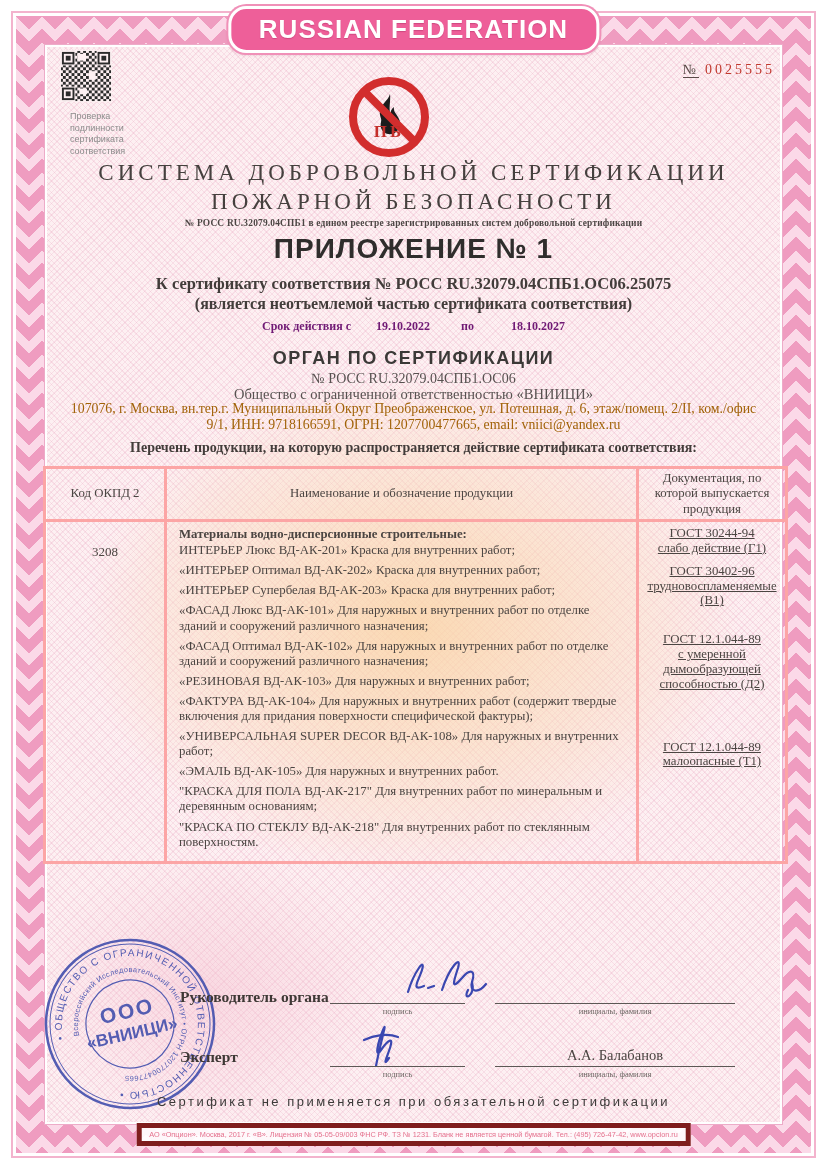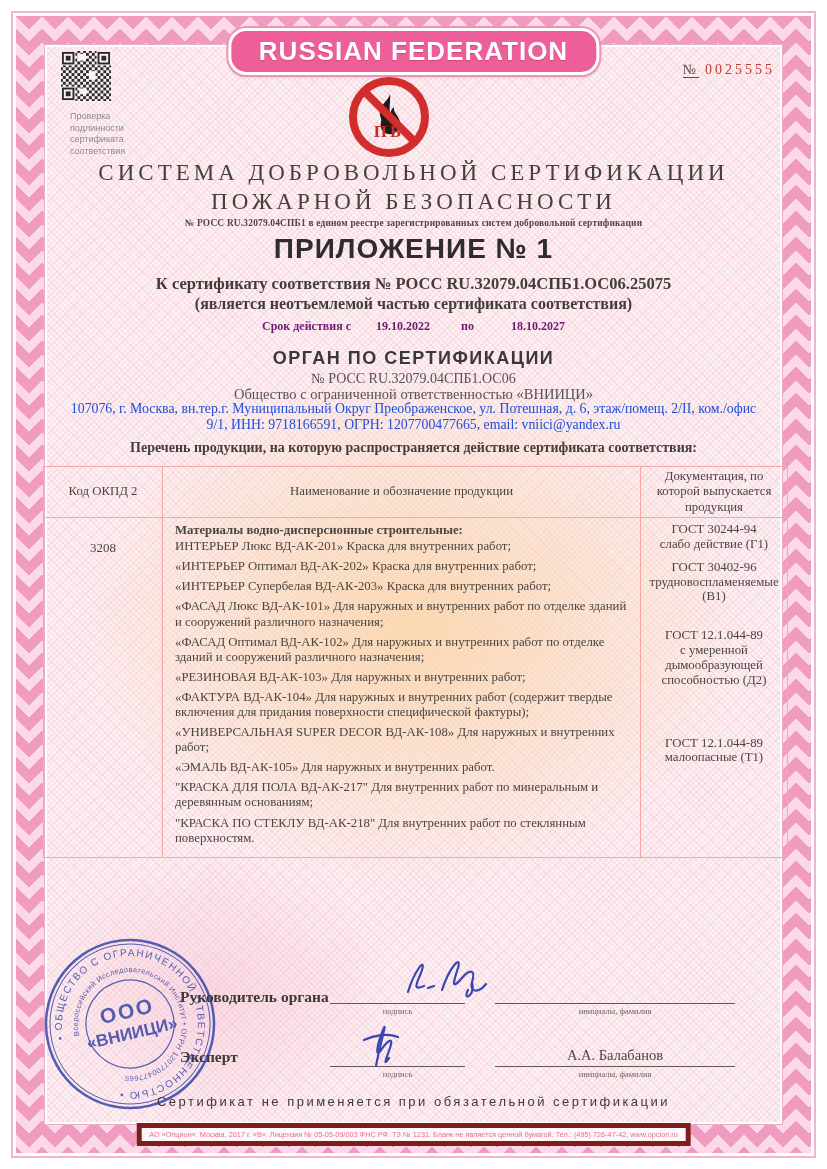--- a/index.html
+++ b/index.html
@@ -15,21 +15,21 @@
       linear-gradient(315deg,#ef9cc0 25%,transparent 25%);
     background-position:13px 0,13px 0,0 0,0 0;background-size:26px 26px;}
   .inner{position:absolute;inset:45px;background-color:#fdf0f2;
     border:2px solid #fff;outline:1px solid #edabc8;
     background-image:
       radial-gradient(ellipse 430px 330px at 50% 54%, rgba(250,213,168,.85), rgba(250,222,196,.38) 58%, transparent 76%),
       radial-gradient(ellipse 260px 200px at 22% 88%, rgba(244,188,205,.45), transparent 70%),
       repeating-linear-gradient(45deg, rgba(231,156,186,.22) 0 1px, transparent 1px 4px),
       repeating-linear-gradient(-45deg, rgba(231,156,186,.22) 0 1px, transparent 1px 4px);}
   
-  .badge{position:absolute;top:28px;left:50%;transform:translateX(-50%);
+  .badge{position:absolute;top:6px;left:50%;transform:translateX(-50%);
     background:#ee5f99;color:#fff;font-family:"Liberation Sans",sans-serif;font-weight:bold;
     font-size:26px;letter-spacing:1px;padding:5px 28px;border:3px solid #fff;border-radius:18px;
     box-shadow:0 0 0 2px #f090b8,0 2px 3px rgba(160,60,100,.25);white-space:nowrap;
     text-shadow:0 1px 1px rgba(150,30,80,.35);}
   .doc-number{position:absolute;top:62px;right:52px;font-size:14px;letter-spacing:3px;color:#c1392f;white-space:nowrap;}
   .doc-number .num-sign{color:#5a4a48;border-bottom:1px solid #5a4a48;margin-right:6px;}
   .qr-wrap{position:absolute;left:60px;top:50px;width:110px;text-align:left;}
   .qr-caption{margin-top:5px;font-family:"Liberation Sans",sans-serif;font-size:9px;line-height:1.3;
     color:#8b8b8b;padding-left:10px;}
   .fire-mark{position:absolute;left:346px;top:74px;width:86px;height:86px;}
@@ -42,34 +42,34 @@
     letter-spacing:1px;color:#2f2d2c;}
   .cert-ref{top:274px;font-size:16.5px;font-weight:bold;color:#423c3a;}
   .cert-note{top:295px;font-size:16px;font-weight:bold;color:#423c3a;}
   .validity{top:319px;font-size:12px;font-weight:bold;color:#701a75;}
   .validity .gap1{margin:0 28px 0 22px;}
   .validity .gap2{margin-left:34px;}
   .org-title{top:348px;font-family:"Liberation Sans",sans-serif;font-weight:bold;font-size:18px;
     letter-spacing:1.5px;color:#3b3937;}
   .org-number{top:371px;font-size:14px;color:#575150;}
   .org-name{top:386px;font-size:14.5px;color:#575150;}
-  .org-address{top:401px;left:63px;right:63px;font-size:13.8px;line-height:1.16;color:#1d4ed8;}
+  .org-address{top:401px;left:63px;right:63px;font-size:13.8px;line-height:1.16;color:#a16207;}
   .list-caption{top:440px;font-size:14px;font-weight:bold;color:#423c3a;}
   
   .prod-table{position:absolute;left:43px;top:466px;width:745px;border-collapse:collapse;
     font-size:12.8px;color:#4b4542;}
-  .prod-table td,.prod-table th{border:1px solid #fca5a5;vertical-align:top;font-weight:normal;}
+  .prod-table td,.prod-table th{border:3px solid #fca5a5;vertical-align:top;font-weight:normal;}
   .prod-table th{text-align:center;vertical-align:middle;height:46px;line-height:1.2;padding:2px 4px;}
   .col-okpd{width:110px;text-align:center;}
   .col-doc{width:138px;text-align:center;}
   .cell-okpd{text-align:center;padding-top:22px;font-size:13px;}
   .cell-products{padding:5px 10px 6px 12px;line-height:1.18;}
   .cell-products p{margin:0 0 5px 0;}
   .cell-products p.bold{font-weight:bold;margin-bottom:1px;}
-  .cell-doc{text-align:center;padding:0 4px;line-height:1.16;}
+  .cell-doc{text-align:center;padding:0 4px;line-height:1.16;text-decoration:underline;}
   .doc-block{margin-top:8px;}
   .doc-block.m0{margin-top:4px;}
   .doc-block.m2{margin-top:24px;}
   .doc-block.m3{margin-top:48px;}
   
   .sig-label{position:absolute;left:180px;font-size:15.5px;font-weight:bold;color:#3e3835;}
   .sig-line{position:absolute;border-bottom:1px solid #5c5855;height:0;}
   .sig-caption{position:absolute;font-size:8.5px;color:#6c6663;text-align:center;}
   .sig-name{position:absolute;font-size:14.5px;color:#4b4542;text-align:center;}
   .scribble{position:absolute;}

